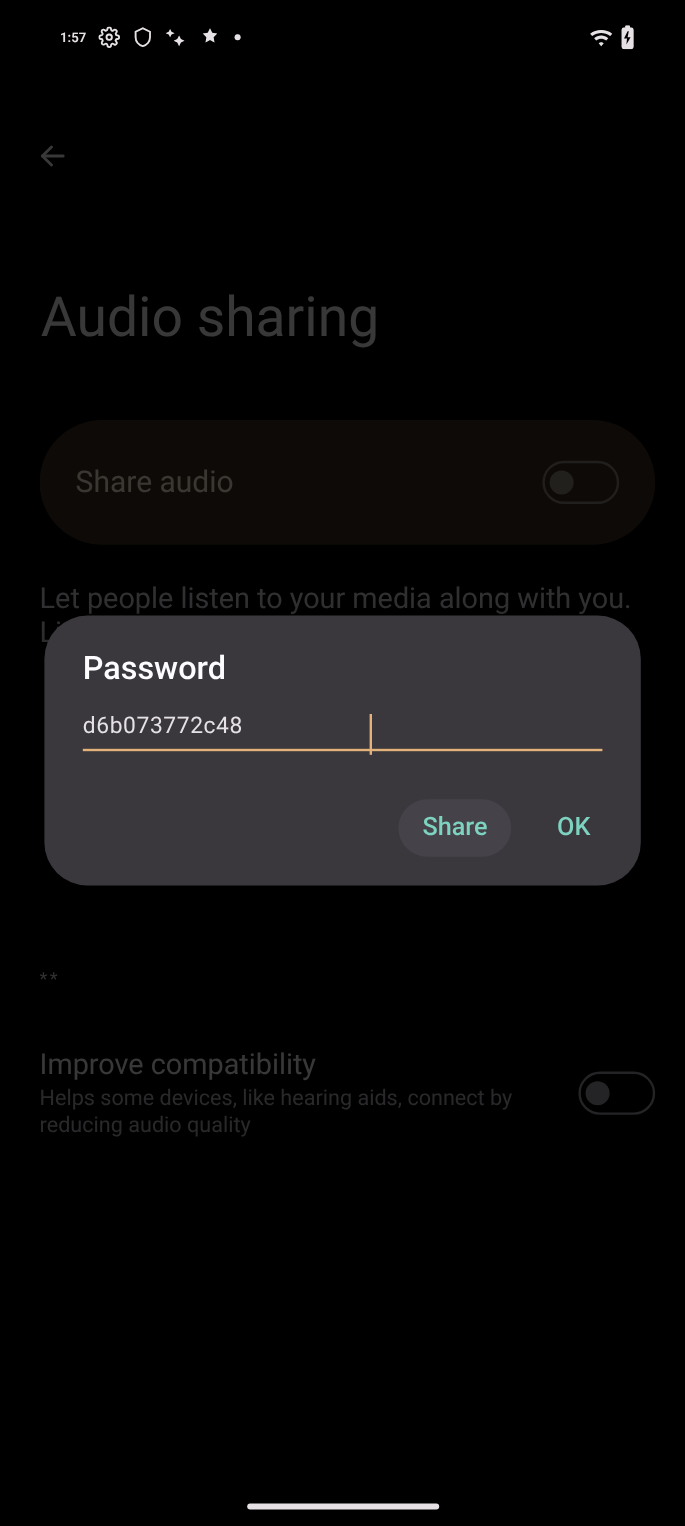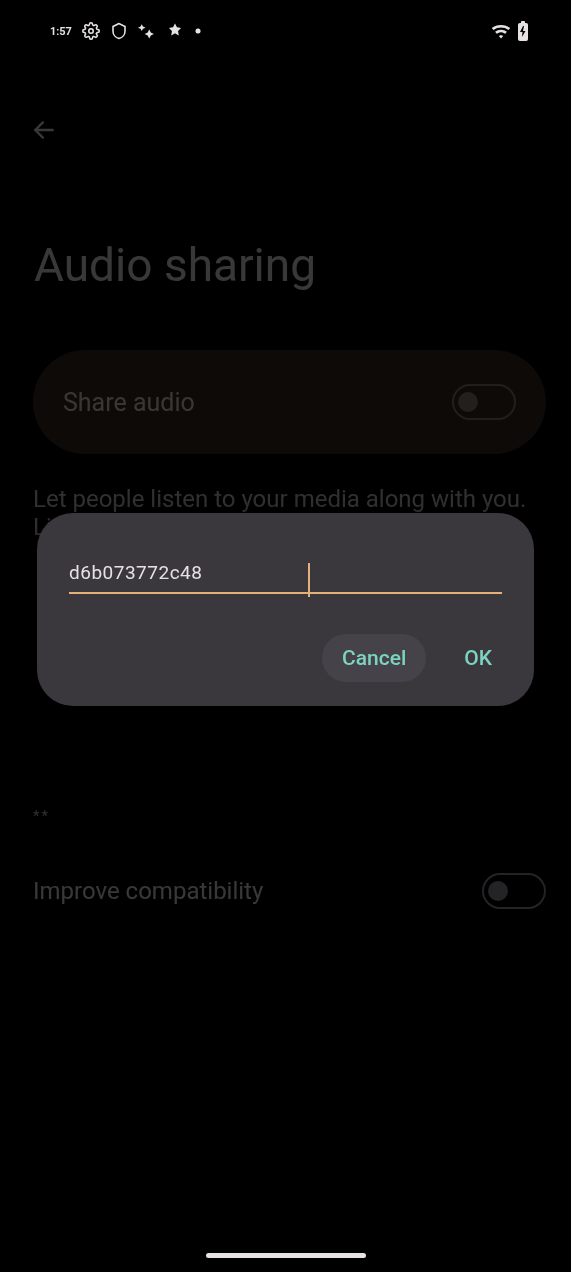--- a/index.html
+++ b/index.html
@@ -244,20 +244,21 @@
     </div>
   </div>
 
   <div class="desc">Let people listen to your media along with you. Listeners n</div>
 
   <div class="masked">**</div>
 
   <div class="improve">
     <div class="improve-text">
       <div class="improve-title">Improve compatibility</div>
+      <div class="improve-sub">Helps some devices, like hearing aids, connect by reducing audio quality</div>
     </div>
     <div class="toggle2 off">
       <div class="toggle-knob"></div>
     </div>
   </div>
 </div>
 
 <div class="scrim"></div>
 
 <div class="statusbar" style="z-index:5;">
@@ -300,23 +301,24 @@
       <svg width="12" height="20" viewBox="0 0 12 20" fill="#e6e1e5">
           <rect x="1" y="2" width="10" height="18" rx="2"></rect>
           <rect x="4" y="0" width="4" height="3" rx="1"></rect>
           <path d="M6 5l-3 6h2.5L5 16l3.5-6H6L7 5z" fill="#000"></path>
         </svg>
     </span>
   </div>
 </div>
 
 <div class="dialog">
+  <div class="dialog-title">Password</div>
   <div class="dialog-input-wrap">
     <input type="text" value="d6b073772c48" style="">
     <div class="caret"></div>
   </div>
   <div class="dialog-actions">
-    <div class="dialog-btn cancel">Cancel</div>
+    <div class="dialog-btn cancel">Share</div>
     <div class="dialog-btn ok">OK</div>
   </div>
 </div>
 
 <div class="nav-handle"></div>
 
 </body></html>

